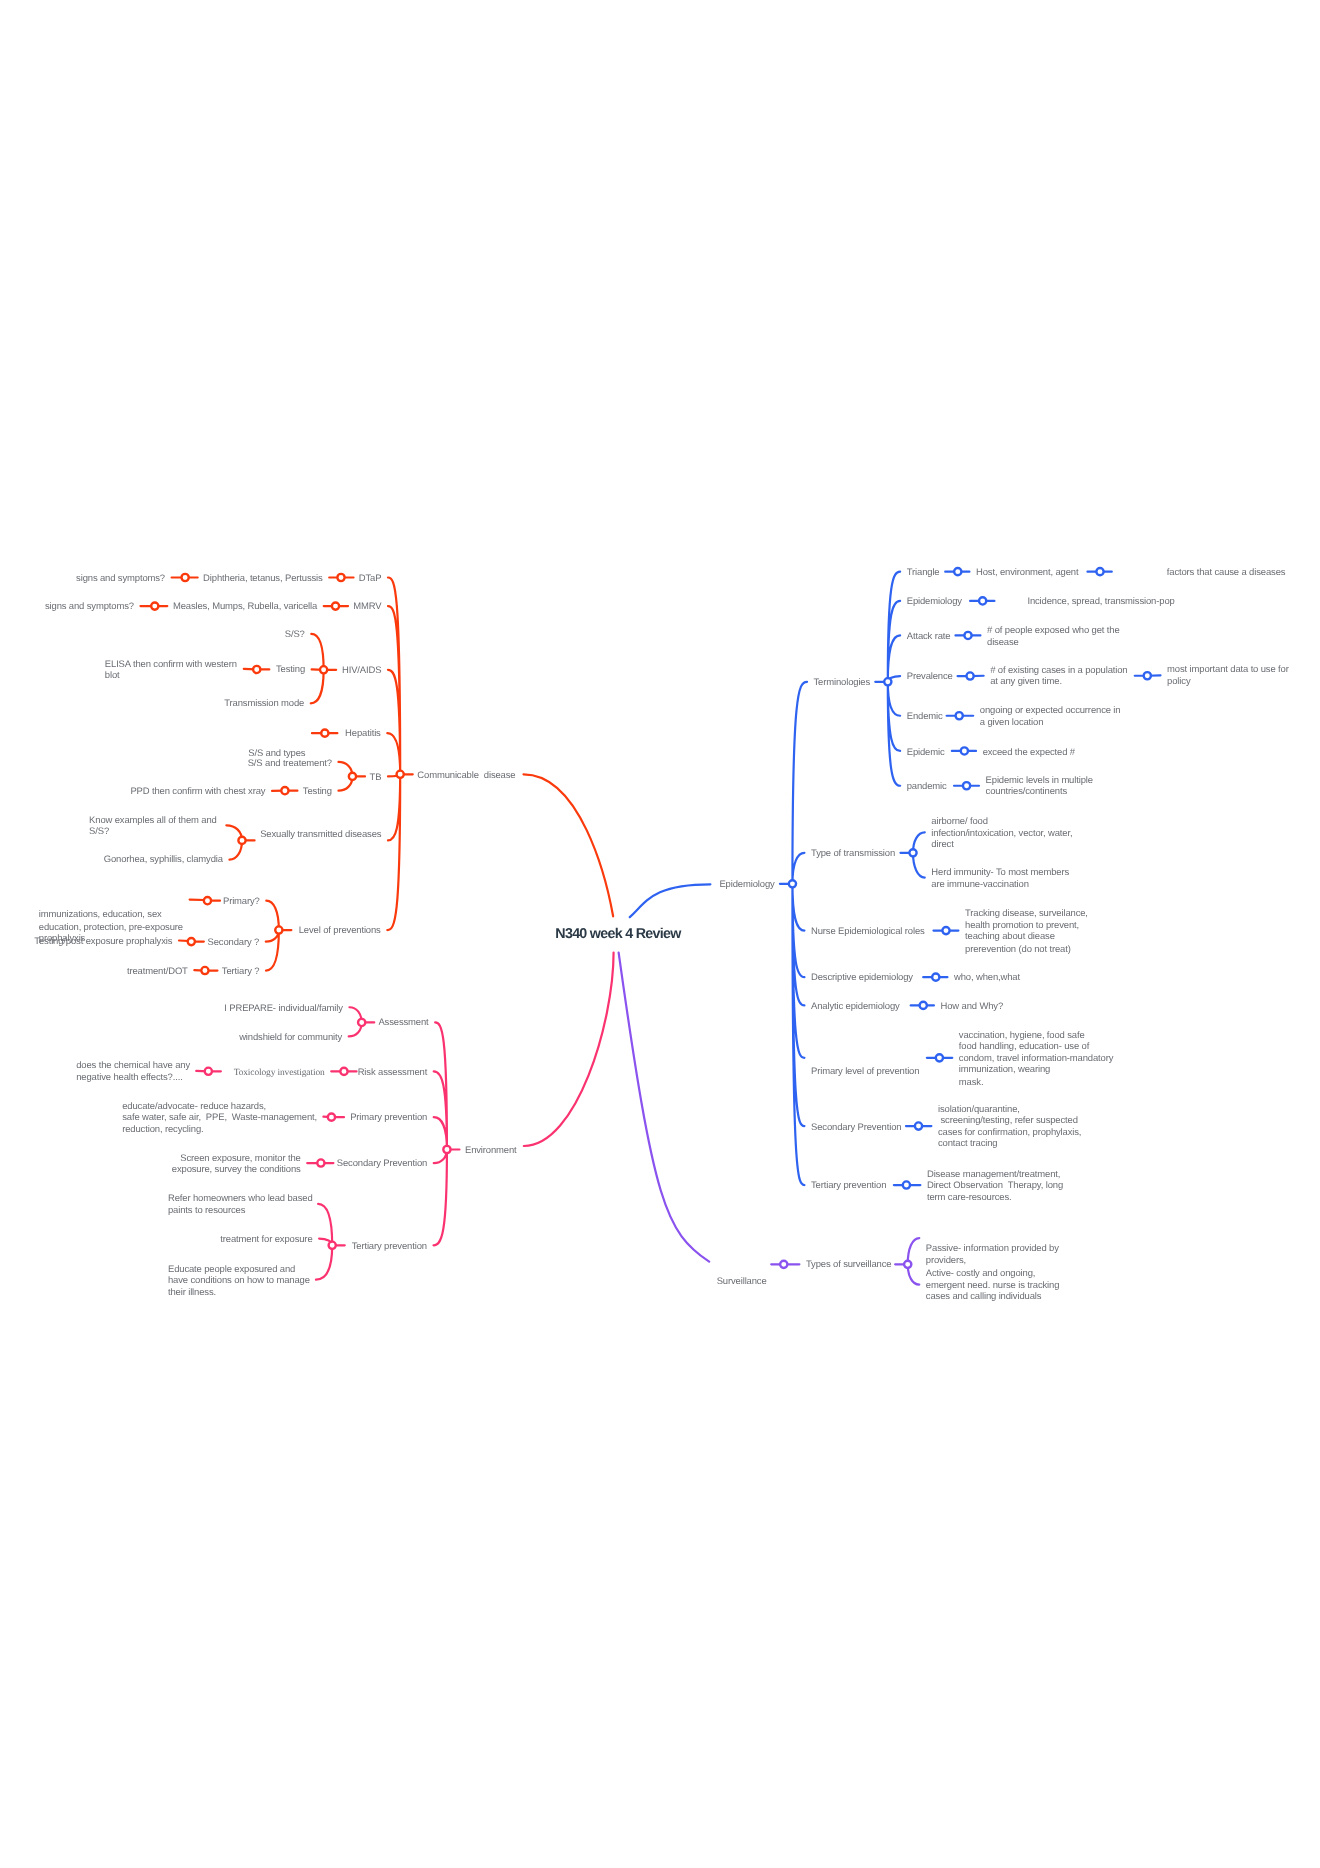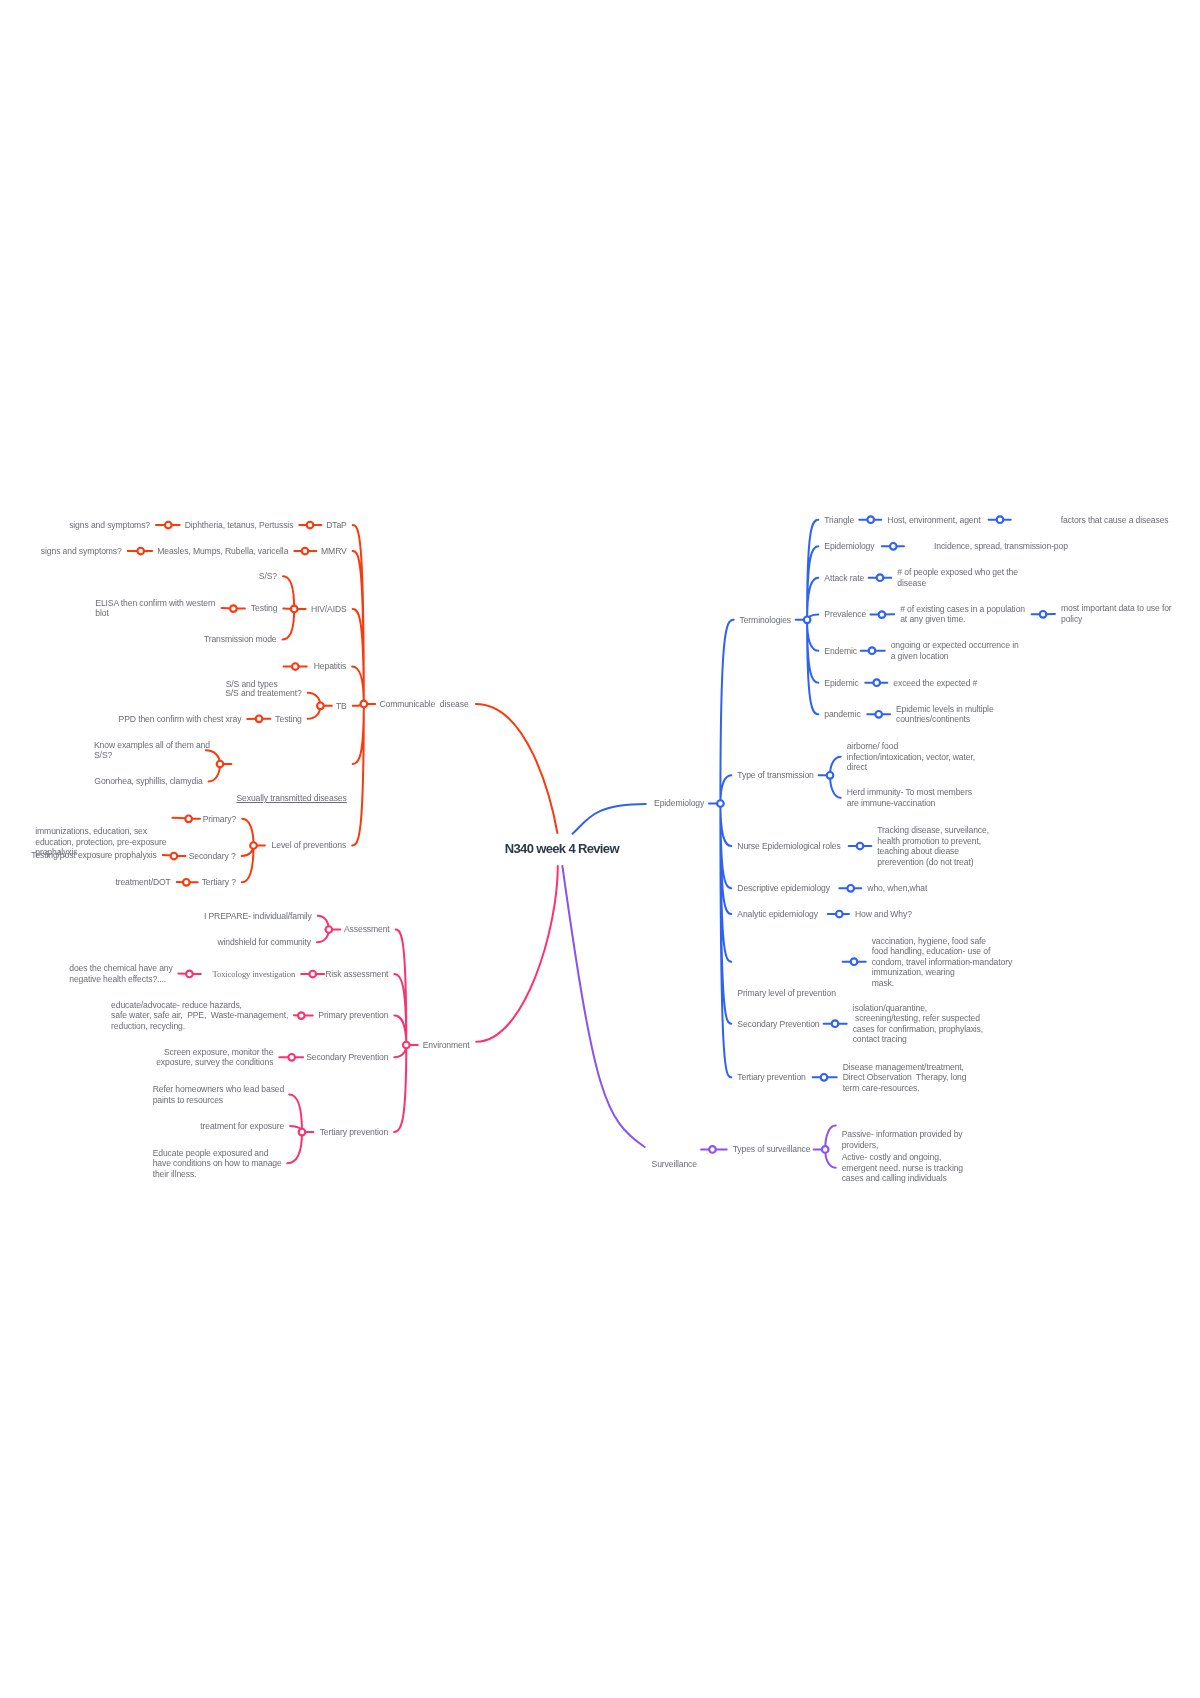--- a/index.html
+++ b/index.html
@@ -168,22 +168,22 @@
   <div class="lbl r" style="right:922.7px;top:603.4px;">Testing</div>
   <div class="lbl" style="left:95.3px;top:597.5px;">ELISA then confirm with western
 blot</div>
   <div class="lbl r" style="right:923.5px;top:634.1px;">Transmission mode</div>
   <div class="lbl r" style="right:853.9px;top:661.2px;">Hepatitis</div>
   <div class="lbl r" style="right:922.4px;top:661.2px;margin-top:18px;">S/S and types</div>
   <div class="lbl r" style="right:853.3px;top:700.5px;">TB</div>
   <div class="lbl r" style="right:898.3px;top:687.5px;">S/S and treatement?</div>
   <div class="lbl r" style="right:898.3px;top:713.5px;">Testing</div>
   <div class="lbl r" style="right:958.7px;top:713.8px;">PPD then confirm with chest xray</div>
-  <div class="lbl r" style="right:853.3px;top:793px;text-decoration:underline;">Sexually transmitted diseases</div>
-  <div class="lbl" style="left:94px;top:739.8px;">Know examples all of them and
+  <div class="lbl r" style="right:853.3px;top:753px;">Sexually transmitted diseases</div>
+  <div class="lbl" style="left:81px;top:739.8px;">Know examples all of them and
 S/S?</div>
   <div class="lbl r" style="right:997.4px;top:776.2px;">Gonorhea, syphillis, clamydia</div>
   <div class="lbl r" style="right:853.9px;top:840.2px;">Level of preventions</div>
   <div class="lbl r" style="right:963.9px;top:813.5px;">Primary?</div>
   <div class="lbl" style="left:35.3px;top:802.0px;margin-top:24px;">immunizations, education, sex
 education, protection, pre-exposure
 prophalyxis</div>
   <div class="lbl r" style="right:964.4px;top:850.8px;text-align:center;">Secondary ?</div>
   <div class="lbl r" style="right:1043.3px;top:849.8px;">Testing/post exposure prophalyxis</div>
   <div class="lbl r" style="right:964.2px;top:877.0px;">Tertiary ?</div>
@@ -221,21 +221,21 @@
 are immune-vaccination</div>
   <div class="lbl" style="left:737.3px;top:840.8px;">Nurse Epidemiological roles</div>
   <div class="lbl" style="left:877.3px;top:825.0px;">Tracking disease, surveilance,
 health promotion to prevent,
 teaching about diease
 prerevention (do not treat)</div>
   <div class="lbl" style="left:737.3px;top:883.0px;">Descriptive epidemiology</div>
   <div class="lbl" style="left:867.3px;top:883.0px;">who, when,what</div>
   <div class="lbl" style="left:737.3px;top:908.8px;">Analytic epidemiology</div>
   <div class="lbl" style="left:855.0px;top:908.8px;">How and Why?</div>
-  <div class="lbl" style="left:737.3px;top:988px;">Primary level of prevention</div>
+  <div class="lbl" style="left:737.3px;top:968px;">Primary level of prevention</div>
   <div class="lbl" style="left:871.7px;top:935.5px;">vaccination, hygiene, food safe
 food handling, education- use of
 condom, travel information-mandatory
 immunization, wearing
 mask.</div>
   <div class="lbl" style="left:737.3px;top:1018.5px;">Secondary Prevention</div>
   <div class="lbl" style="left:852.7px;top:1002.7px;">isolation/quarantine,
  screening/testing, refer suspected
 cases for confirmation, prophylaxis,
 contact tracing</div>

